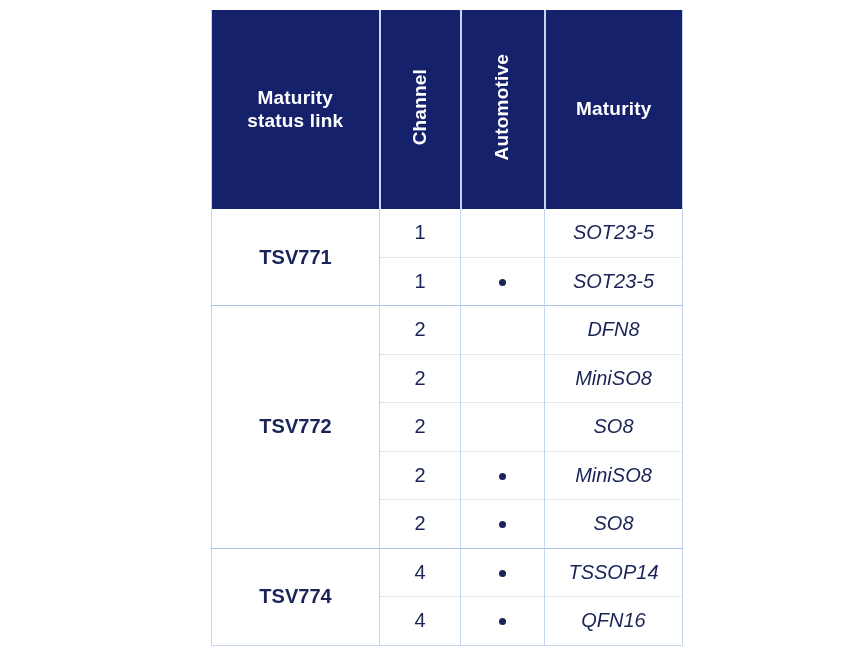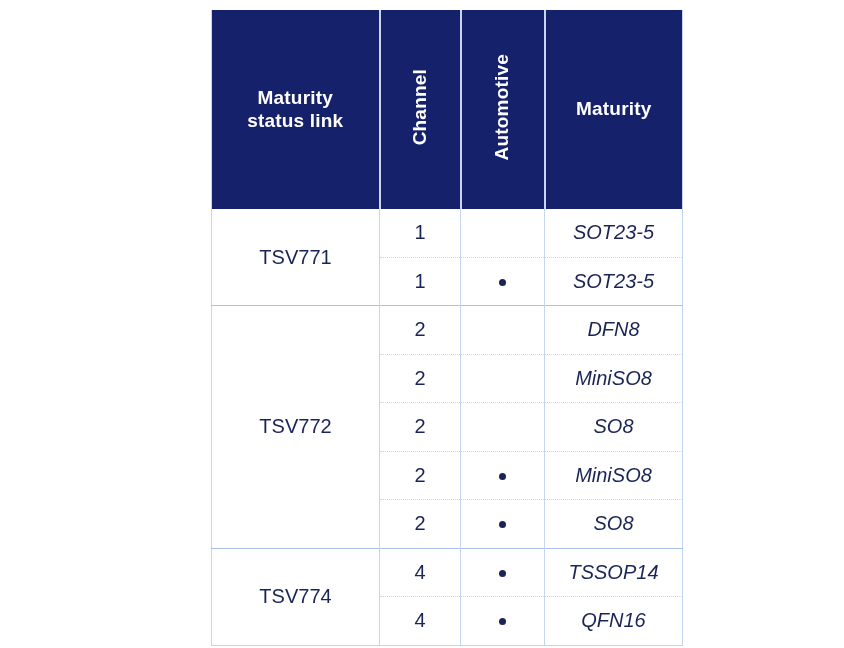--- a/index.html
+++ b/index.html
@@ -75,20 +75,21 @@
   #product-table tbody tr:last-child td {
     border-bottom: 0;
   }
 
   
   td.col-product {
     color: #1783b6;
     font-size: 20px;
     border-right: 1px solid #c5d4f0;
     border-bottom: 1px solid #a8c0ea;
+    font-weight: bold;
   }
   tr.group-start td {
     border-top: 1px solid #a8c0ea;
   }
   tr.first-body td {
     border-top: 0;
   }
 
   
   #product-table {

